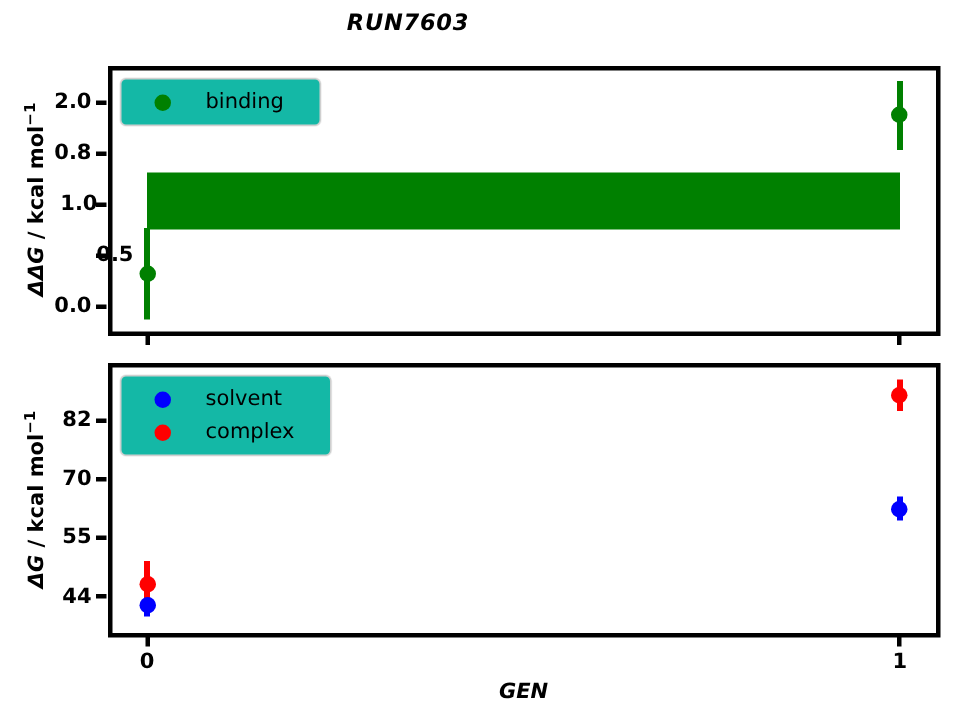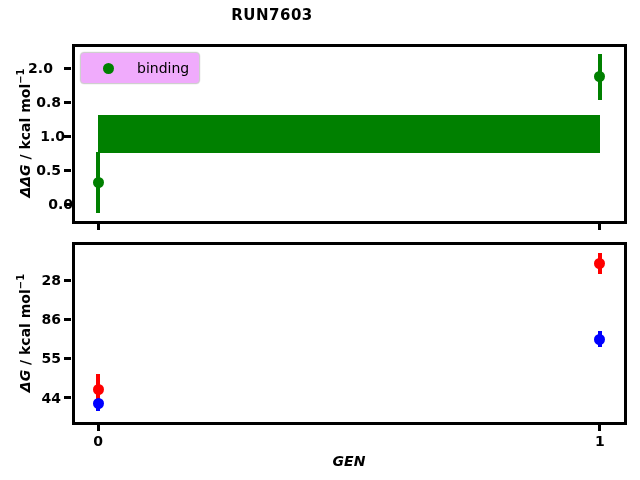--- a/index.html
+++ b/index.html
@@ -1,29 +1,29 @@
 <!DOCTYPE html>
 <html><head>
 <meta charset="utf-8">
 <style>
   html,body{margin:0;padding:0;background:#fff;}
   body{font-family:"DejaVu Sans","Liberation Sans",sans-serif;color:#000;}
   #figure{position:relative;width:640px;height:480px;background:#ffffff;overflow:hidden;}
   .abs{position:absolute;}
-  .fig-title{left:0;top:6px;width:544px;text-align:center;font-size:15px;font-weight:bold;letter-spacing:0.5px;}
+  .fig-title{left:0;top:6px;width:544px;text-align:center;font-size:15px;font-weight:bold;letter-spacing:0.5px;font-style:italic;}
   .frame{border:3px solid #000;box-sizing:border-box;background:transparent;}
   .ytick-mark{background:#000;width:7px;height:3px;}
   .xtick-mark{background:#000;width:3px;height:7px;}
   .ytick-label{font-size:14px;font-weight:bold;text-align:right;line-height:18px;width:41px;}
   .xtick-label{font-size:14px;font-weight:bold;text-align:center;line-height:16px;width:24px;}
   .ylabel{width:240px;height:20px;line-height:20px;text-align:center;font-size:14px;font-weight:bold;transform:rotate(-90deg);}
   .ylabel .sym{font-style:italic;}
   .ylabel sup{font-size:10px;}
   .xlabel{font-size:14px;font-weight:bold;text-align:center;width:100px;font-style:italic;}
-  .legend{background:#f0abfc;border:1px solid #cfcfcf;border-radius:4px;padding:4px 10px 4px 8px;display:flex;flex-direction:column;justify-content:center;z-index:5;box-shadow:0 0 0 0.5px #eee;}
+  .legend{background:#14b8a6;border:1px solid #cfcfcf;border-radius:4px;padding:4px 24px 4px 8px;display:flex;flex-direction:column;justify-content:center;z-index:5;box-shadow:0 0 0 0.5px #eee;}
   .legend-item{display:flex;align-items:center;height:22px;}
   .legend-marker-wrap{width:38px;display:flex;justify-content:center;align-items:center;}
   .legend-dot{width:11px;height:11px;border-radius:50%;}
   .legend-dotline{width:36px;height:0;border-top:3px dotted #008000;}
   .legend-label{margin-left:10px;font-size:14px;white-space:nowrap;}
   .marker{width:11px;height:11px;border-radius:50%;z-index:3;}
   .errbar{width:4px;z-index:2;}
   .band{z-index:1;}
 </style>
 </head>
@@ -39,57 +39,71 @@
   </div>
 
   <div class="abs frame" style="left:71.5px;top:241.5px;width:555px;height:183px;"></div>
   <div class="abs ylabel" style="left:-99px;top:323px;">
     <span class="sym">ΔG</span><span> / kcal mol</span><sup>−1</sup>
   </div>
 
   <div class="abs xlabel" style="left:299px;top:453px;">GEN</div>
 
 <div class="ytick-mark" style="position: absolute; left: 64px; top: 202.8px;"></div>
-    <div class="ytick-label" style="position: absolute; left: 32px; top: 195.3px;">0.0</div>
+    <div class="ytick-label" style="position: absolute; left: 20px; top: 195.3px;">0.0</div>
     <div class="ytick-mark" style="position: absolute; left: 64px; top: 168.762px;"></div>
-    <div class="ytick-label" style="position: absolute; left: 20px; top: 161.262px;">0.5</div>
+    <div class="ytick-label" style="position: absolute; left: 20px; top: 161.262px; padding-left: 28px;">0.5</div>
     <div class="ytick-mark" style="position: absolute; left: 64px; top: 134.723px;"></div>
     <div class="ytick-label" style="position: absolute; left: 24px; top: 127.223px;">1.0</div>
     <div class="ytick-mark" style="position: absolute; left: 64px; top: 100.685px;"></div>
     <div class="ytick-label" style="position: absolute; left: 20px; top: 93.1846px;">0.8</div>
     <div class="ytick-mark" style="position: absolute; left: 64px; top: 66.6462px;"></div>
-    <div class="ytick-label" style="position: absolute; left: 20px; top: 59.1462px; text-align: center;">2.0</div>
+    <div class="ytick-label" style="position: absolute; left: 20px; top: 59.1462px;">2.0</div>
     <div class="xtick-mark" style="position: absolute; left: 96.5909px; top: 223px;"></div>
     <div class="xtick-mark" style="position: absolute; left: 598.409px; top: 223px;"></div>
     <div class="band" style="position: absolute; left: 98.0909px; top: 115.119px; width: 501.818px; height: 38.1231px; background: rgb(0, 128, 0);"></div>
     <div class="errbar" style="position: absolute; left: 96.0909px; top: 151.881px; height: 61.2692px; background: rgb(0, 128, 0);"></div>
     <div class="marker" style="position: absolute; left: 92.5909px; top: 177.015px; background: rgb(0, 128, 0);"></div>
     <div class="errbar" style="position: absolute; left: 597.909px; top: 53.85px; height: 46.2923px; background: rgb(0, 128, 0);"></div>
     <div class="marker" style="position: absolute; left: 594.409px; top: 71.4962px; background: rgb(0, 128, 0);"></div>
     <div class="legend" style="position: absolute; left: 80px; top: 52px;">
       <div class="legend-item">
         <span class="legend-marker-wrap">
           <span class="legend-dot" style="background: rgb(0, 128, 0);"></span>
         </span>
         <span class="legend-label">binding</span>
       </div>
     </div>
     <div class="ytick-mark" style="position: absolute; left: 64px; top: 396.065px;"></div>
     <div class="ytick-label" style="position: absolute; left: 20px; top: 388.565px;">44</div>
     <div class="ytick-mark" style="position: absolute; left: 64px; top: 356.935px;"></div>
     <div class="ytick-label" style="position: absolute; left: 20px; top: 349.435px;">55</div>
     <div class="ytick-mark" style="position: absolute; left: 64px; top: 317.804px;"></div>
-    <div class="ytick-label" style="position: absolute; left: 20px; top: 310.304px;">86</div>
+    <div class="ytick-label" style="position: absolute; left: 20px; top: 310.304px;">70</div>
     <div class="ytick-mark" style="position: absolute; left: 64px; top: 278.674px;"></div>
-    <div class="ytick-label" style="position: absolute; left: 20px; top: 271.174px;">28</div>
+    <div class="ytick-label" style="position: absolute; left: 20px; top: 271.174px;">82</div>
     <div class="xtick-mark" style="position: absolute; left: 96.5909px; top: 424px;"></div>
     <div class="xtick-label" style="position: absolute; left: 86.0909px; top: 433px;">0</div>
     <div class="xtick-mark" style="position: absolute; left: 598.409px; top: 424px;"></div>
     <div class="xtick-label" style="position: absolute; left: 587.909px; top: 433px;">1</div>
     <div class="errbar" style="position: absolute; left: 96.0909px; top: 396px; height: 14.8696px; background: rgb(0, 0, 255);"></div>
     <div class="marker" style="position: absolute; left: 92.5909px; top: 397.935px; background: rgb(0, 0, 255);"></div>
     <div class="errbar" style="position: absolute; left: 597.909px; top: 331.435px; height: 15.6522px; background: rgb(0, 0, 255);"></div>
     <div class="marker" style="position: absolute; left: 594.409px; top: 333.761px; background: rgb(0, 0, 255);"></div>
     <div class="errbar" style="position: absolute; left: 96.0909px; top: 374.478px; height: 29.7391px; background: rgb(255, 0, 0);"></div>
     <div class="marker" style="position: absolute; left: 92.5909px; top: 383.848px; background: rgb(255, 0, 0);"></div>
     <div class="errbar" style="position: absolute; left: 597.909px; top: 252.783px; height: 21.1304px; background: rgb(255, 0, 0);"></div>
     <div class="marker" style="position: absolute; left: 594.409px; top: 257.848px; background: rgb(255, 0, 0);"></div>
+    <div class="legend" style="position: absolute; left: 80px; top: 250px;">
+      <div class="legend-item">
+        <span class="legend-marker-wrap">
+          <span class="legend-dot" style="background: rgb(0, 0, 255);"></span>
+        </span>
+        <span class="legend-label">solvent</span>
+      </div>
+      <div class="legend-item">
+        <span class="legend-marker-wrap">
+          <span class="legend-dot" style="background: rgb(255, 0, 0);"></span>
+        </span>
+        <span class="legend-label">complex</span>
+      </div>
+    </div>
   </div>
 
 </body></html>

